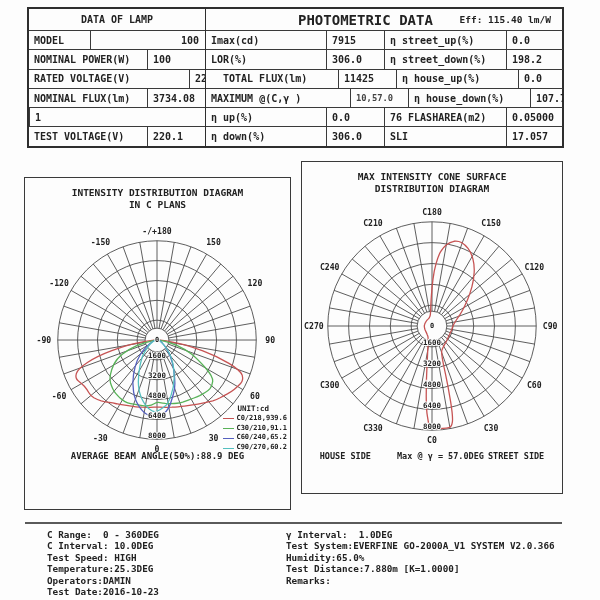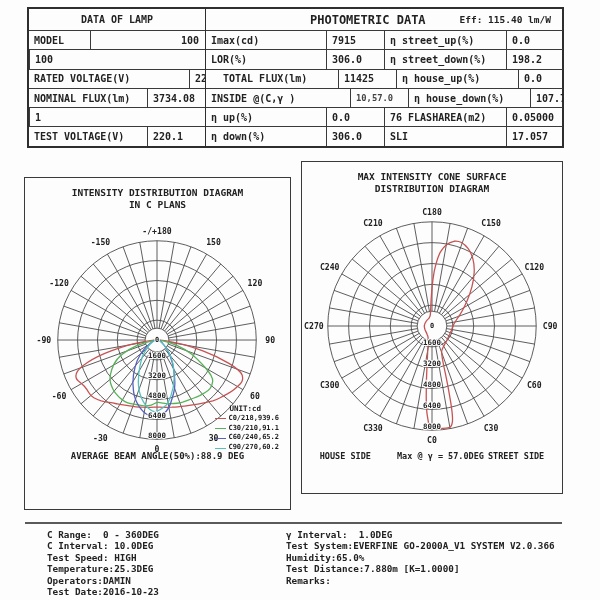--- a/index.html
+++ b/index.html
@@ -7,35 +7,35 @@
         font-family:"DejaVu Sans Mono","Liberation Mono",monospace;
         font-weight:bold;color:#222;overflow:hidden;}
   
   .toptable{position:absolute;left:27px;top:7px;width:533px;display:flex;border:2px solid #2e2e2e;}
   .tcol{display:flex;flex-direction:column;}
   .tleft{width:176px;border-right:1.4px solid #2e2e2e;}
   .tright{width:357px;}
   .trow{display:flex;height:19.3px;border-top:1.2px solid #3a3a3a;box-sizing:border-box;}
   .thead{height:21px;border-top:none;align-items:center;position:relative;}
   .thead .hc{width:100%;text-align:center;font-size:10px;}
-  .thead .ph{position:absolute;left:104px;font-size:12px;}
+  .thead .ph{position:absolute;left:92px;font-size:14px;}
   .thead .eff{position:absolute;right:12px;font-size:9.5px;}
   .cell{display:flex;align-items:center;font-size:10px;box-sizing:border-box;
         padding:0 0 0 5px;white-space:pre;overflow:hidden;}
   .cb{border-left:1.2px solid #3a3a3a;}
   .vright{justify-content:flex-end;padding-right:6px;}
   .small{font-size:8.8px;color:#444;}
   
   .box{position:absolute;top:161px;height:333px;border:1.6px solid #3a3a3a;background:#fdfdfd;box-sizing:border-box;}
   .boxL{left:24px;width:267px;margin-top:16px;}
   .boxR{left:301px;width:262px;}
   .btitle{position:absolute;left:0;width:100%;text-align:center;font-size:9.5px;letter-spacing:0;white-space:pre;}
   .bt1{top:9px;} .bt2{top:21px;}
   .chart{position:absolute;left:0;top:0;width:100%;height:100%;}
-  .legend{position:absolute;right:11px;top:226px;font-size:7px;line-height:9.8px;}
+  .legend{position:absolute;right:3px;top:226px;font-size:7px;line-height:9.8px;}
   .legend .ltitle{font-size:7.5px;padding-left:14px;}
   .lrow{display:flex;align-items:center;white-space:pre;}
   .lswatch{display:inline-block;width:11px;height:0;border-top:1.6px solid #000;margin-right:2px;}
   .caption{position:absolute;left:0;width:100%;text-align:center;font-size:9px;top:273px;white-space:pre;}
   .houseline{position:absolute;left:0;width:100%;top:289px;font-size:8.5px;display:flex;
              justify-content:center;white-space:pre;}
   .hl-house{margin-right:26px;}
   .hl-street{margin-left:4px;}
   
   .rule{position:absolute;left:25px;top:522px;width:537px;height:2.4px;background:#5a5a5a;}
@@ -53,20 +53,21 @@
     <div class="tcol tleft">
       <div class="trow thead">
         <div class="hc">DATA OF LAMP</div>
       </div>
 
     <div class="trow">
           <div class="cell" style="width: 61px;">MODEL</div>
           <div class="cell cb vright" style="flex: 1 1 0%;">100</div>
         </div>
         <div class="trow">
+          <div class="cell" style="width: 118px;">NOMINAL POWER(W)</div>
           <div class="cell cb" style="flex: 1 1 0%;">100</div>
         </div>
         <div class="trow">
           <div class="cell" style="width: 118px;">RATED VOLTAGE(V)</div>
           <div class="cell cb" style="flex: 1 1 0%; margin-left: 42px;">220</div>
         </div>
         <div class="trow">
           <div class="cell" style="width: 118px;">NOMINAL FLUX(lm)</div>
           <div class="cell cb" style="flex: 1 1 0%;">3734.08</div>
         </div>
@@ -96,21 +97,21 @@
           <div class="cell cb" style="width: 122px;">η street_down(%)</div>
           <div class="cell cb" style="flex: 1 1 0%;">198.2</div>
         </div>
         <div class="trow">
           <div class="cell" style="width: 120px; margin-left: 12px;">TOTAL FLUX(lm)</div>
           <div class="cell cb" style="width: 58px;">11425</div>
           <div class="cell cb" style="width: 122px;">η house_up(%)</div>
           <div class="cell cb" style="flex: 1 1 0%;">0.0</div>
         </div>
         <div class="trow">
-          <div class="cell" style="width: 120px;">INSIDE @(C,γ )</div>
+          <div class="cell" style="width: 120px;">MAXIMUM @(C,γ )</div>
           <div class="cell cb small" style="width: 58px; margin-left: 24px;">10,57.0</div>
           <div class="cell cb" style="width: 122px;">η house_down(%)</div>
           <div class="cell cb" style="flex: 1 1 0%;">107.7</div>
         </div>
         <div class="trow">
           <div class="cell" style="width: 120px;">η up(%)</div>
           <div class="cell cb" style="width: 58px;">0.0</div>
           <div class="cell cb" style="width: 122px;">76 FLASHAREA(m2)</div>
           <div class="cell cb" style="flex: 1 1 0%;">0.05000</div>
         </div>

